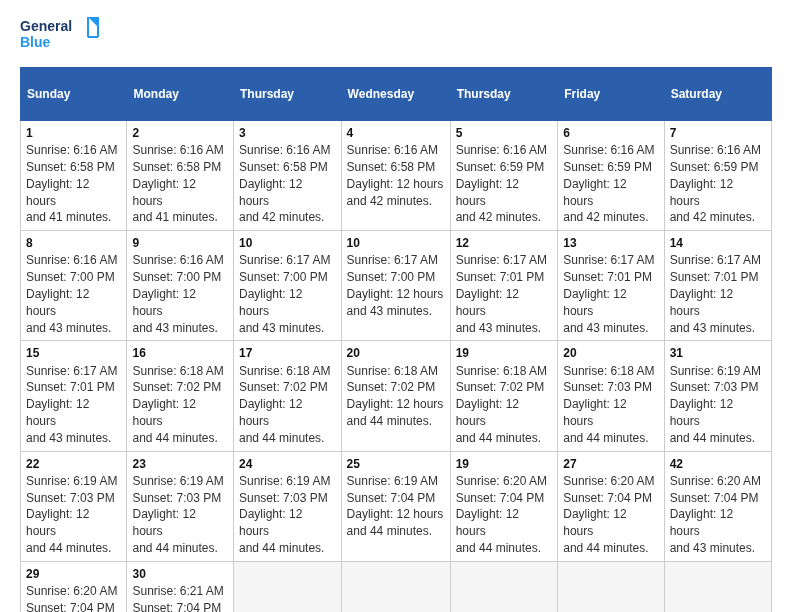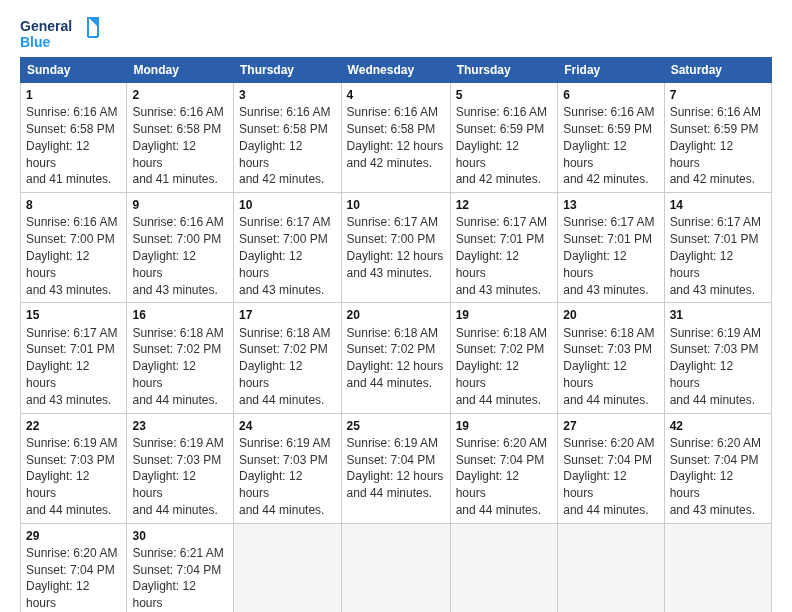--- a/index.html
+++ b/index.html
@@ -13,20 +13,21 @@
     .page {
       width: 792px;
       min-height: 612px;
       padding: 15px 20px 10px 20px;
       background: #fff;
     }
     .header {
       display: flex;
       justify-content: space-between;
       align-items: flex-start;
+      margin-bottom: 10px;
       text-decoration: underline;
     }
     .logo {
       display: flex;
       align-items: center;
       gap: 4px;
     }
     .title-area {
       text-align: right;
     }
@@ -42,21 +43,21 @@
     .calendar {
       width: 100%;
       border-collapse: collapse;
       border: 1px solid #ccc;
     }
     .calendar th {
       background: #2b5fac;
       color: #fff;
       font-size: 12px;
       font-weight: bold;
-      padding: 5px 6px;
+      padding: 19px 6px;
       text-align: left;
       border: 1px solid #2b5fac;
     }
     .calendar td {
       vertical-align: top;
       border: 1px solid #ccc;
       padding: 4px 5px;
       width: 113px;
       min-height: 70px;
       background: #fff;

